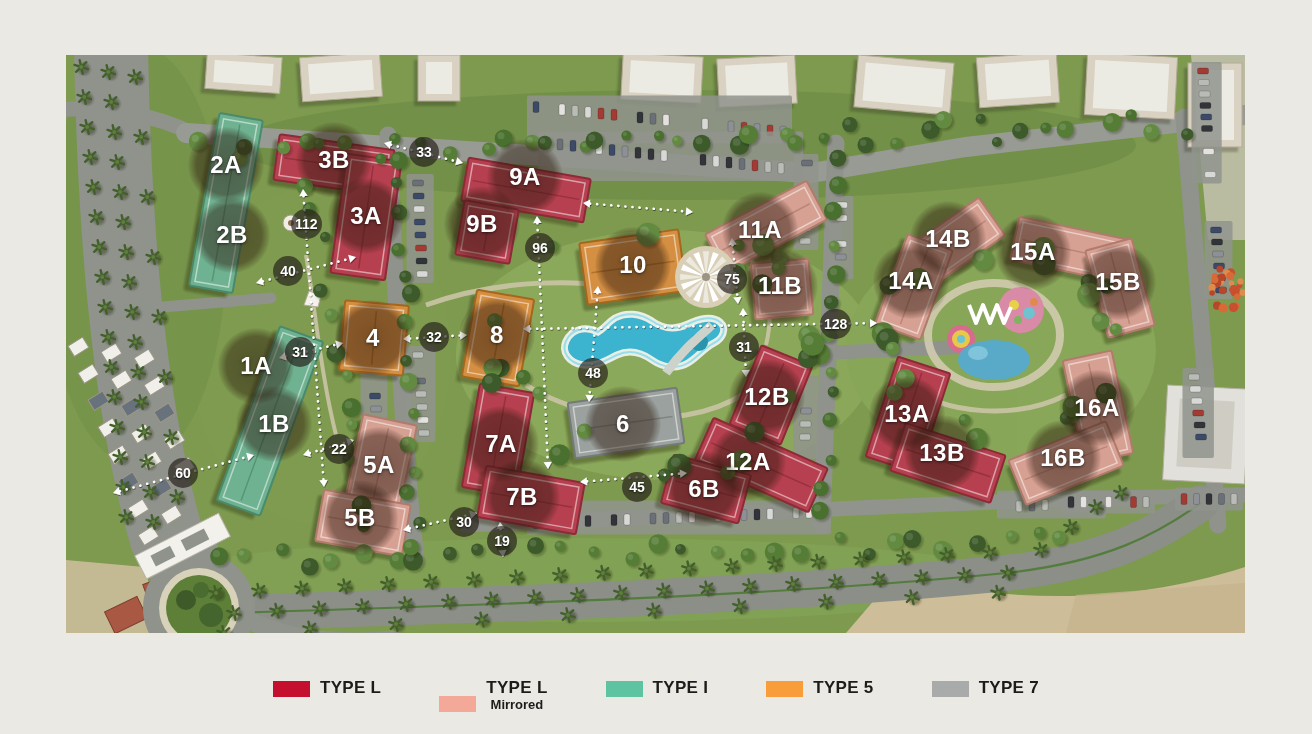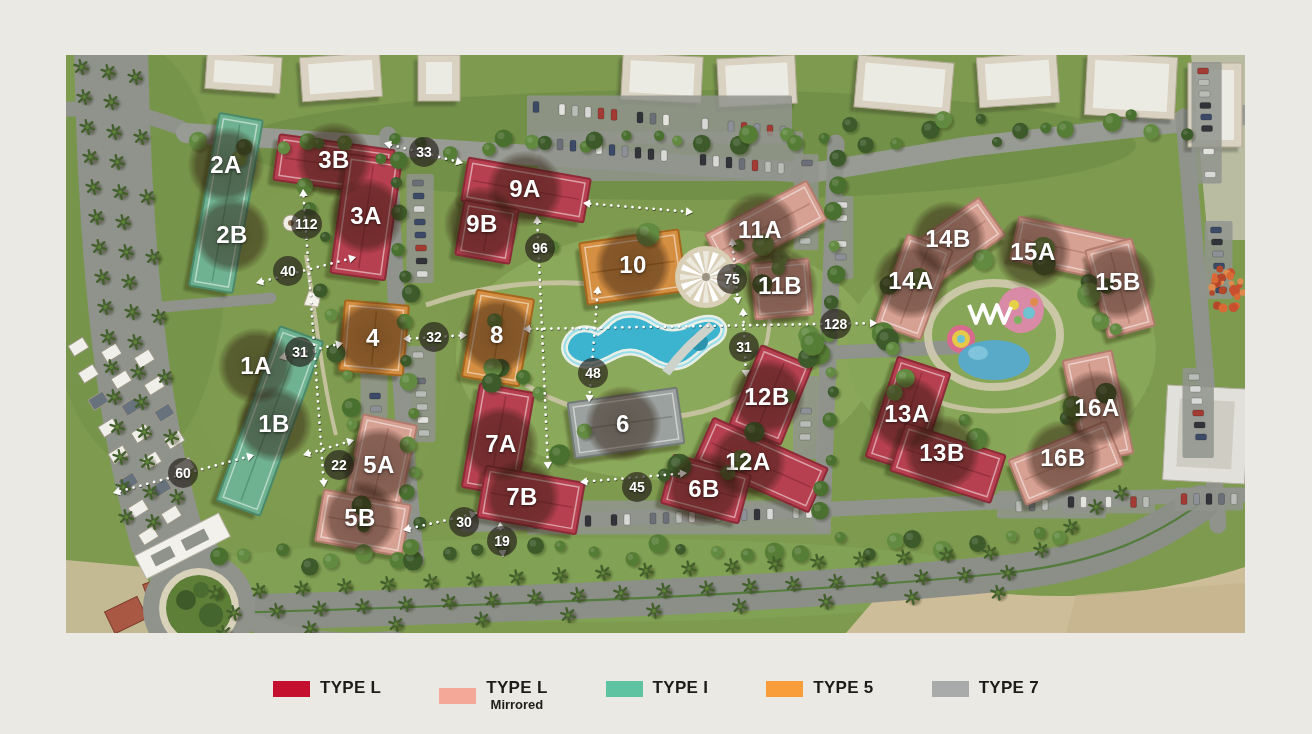--- a/index.html
+++ b/index.html
@@ -33,21 +33,21 @@
     display:flex;align-items:center;justify-content:center;
     color:#fff;font-size:14px;font-weight:bold;
     text-shadow:0 1px 2px rgba(0,0,0,.7);
     pointer-events:none;
   }
   
   .legend{
     position:absolute;left:0;top:678px;width:100%;
     display:flex;justify-content:center;align-items:flex-start;gap:58px;
   }
-  .legend-item{display:flex;align-items:center;gap:10px;}
+  .legend-item{display:flex;align-items:flex-end;gap:10px;}
   .legend-swatch{width:37px;height:16px;margin-top:2px;}
   .legend-text{display:flex;flex-direction:column;align-items:center;}
   .legend-label{
     font-size:17px;font-weight:bold;color:#1c1c1a;letter-spacing:.3px;
     line-height:19px;white-space:nowrap;
   }
   .legend-sub{
     font-size:13px;font-weight:bold;color:#1c1c1a;line-height:15px;
   }
 </style>
@@ -2074,21 +2074,21 @@
           <polygon points="434,467 430.41315206344973,474.3331113369473 438.7824639154004,473.61574174963727" fill="#ffffff"></polygon>
           <polygon points="437,502 432.2175360845996,495.38425825036273 440.58684793655027,494.6668886630527" fill="#ffffff"></polygon>
         </g>
     </svg>
 
     <div id="labels">
         <div class="blabel" style="left: 160px; top: 110px;">2A</div>
         <div class="blabel" style="left: 166px; top: 180px;">2B</div>
         <div class="blabel" style="left: 268px; top: 105px;">3B</div>
         <div class="blabel" style="left: 300px; top: 161px;">3A</div>
-        <div class="blabel" style="left: 459px; top: 134px;">9A</div>
+        <div class="blabel" style="left: 459px; top: 122px;">9A</div>
         <div class="blabel" style="left: 416px; top: 169px;">9B</div>
         <div class="blabel" style="left: 567px; top: 210px;">10</div>
         <div class="blabel" style="left: 694px; top: 175px;">11A</div>
         <div class="blabel" style="left: 714px; top: 231px;">11B</div>
         <div class="blabel" style="left: 882px; top: 184px;">14B</div>
         <div class="blabel" style="left: 845px; top: 226px;">14A</div>
         <div class="blabel" style="left: 967px; top: 197px;">15A</div>
         <div class="blabel" style="left: 1052px; top: 227px;">15B</div>
         <div class="blabel" style="left: 190px; top: 311px;">1A</div>
         <div class="blabel" style="left: 307px; top: 283px;">4</div>
@@ -2109,21 +2109,21 @@
         <div class="mbadge" style="left: 358px; top: 97px;">33</div>
         <div class="mbadge" style="left: 240px; top: 169px;">112</div>
         <div class="mbadge" style="left: 222px; top: 216px;">40</div>
         <div class="mbadge" style="left: 234px; top: 297px;">31</div>
         <div class="mbadge" style="left: 368px; top: 282px;">32</div>
         <div class="mbadge" style="left: 474px; top: 193px;">96</div>
         <div class="mbadge" style="left: 527px; top: 318px;">48</div>
         <div class="mbadge" style="left: 666px; top: 224px;">75</div>
         <div class="mbadge" style="left: 678px; top: 292px;">31</div>
         <div class="mbadge" style="left: 769px; top: 269px;">128</div>
-        <div class="mbadge" style="left: 273px; top: 410px;">22</div>
+        <div class="mbadge" style="left: 273px; top: 394px;">22</div>
         <div class="mbadge" style="left: 117px; top: 418px;">60</div>
         <div class="mbadge" style="left: 571px; top: 432px;">45</div>
         <div class="mbadge" style="left: 398px; top: 467px; text-align: right;">30</div>
         <div class="mbadge" style="left: 436px; top: 486px;">19</div>
       </div>
   </div>
 
   <div class="legend" id="legend">
       <div class="legend-item">
         <div class="legend-swatch" style="background: rgb(197, 15, 46);"></div>

